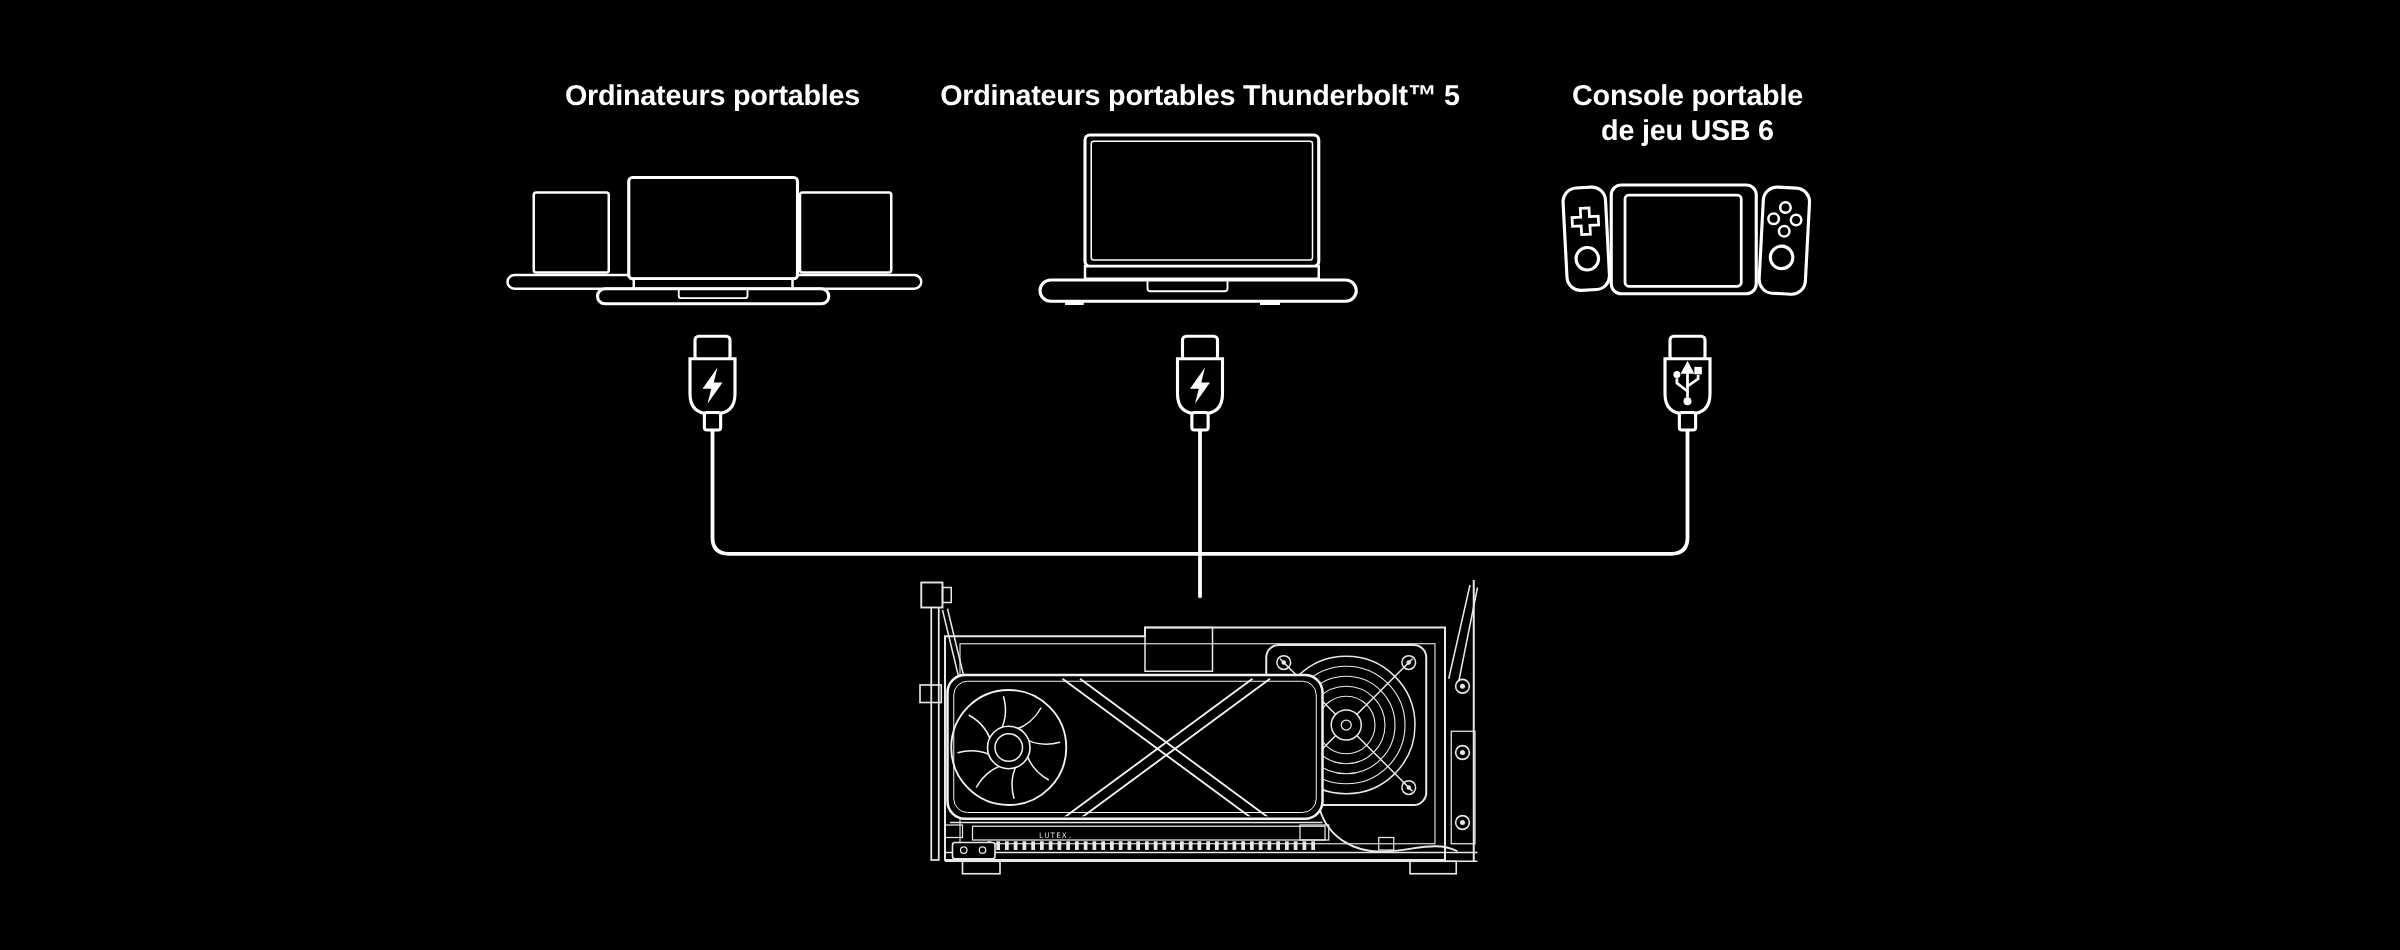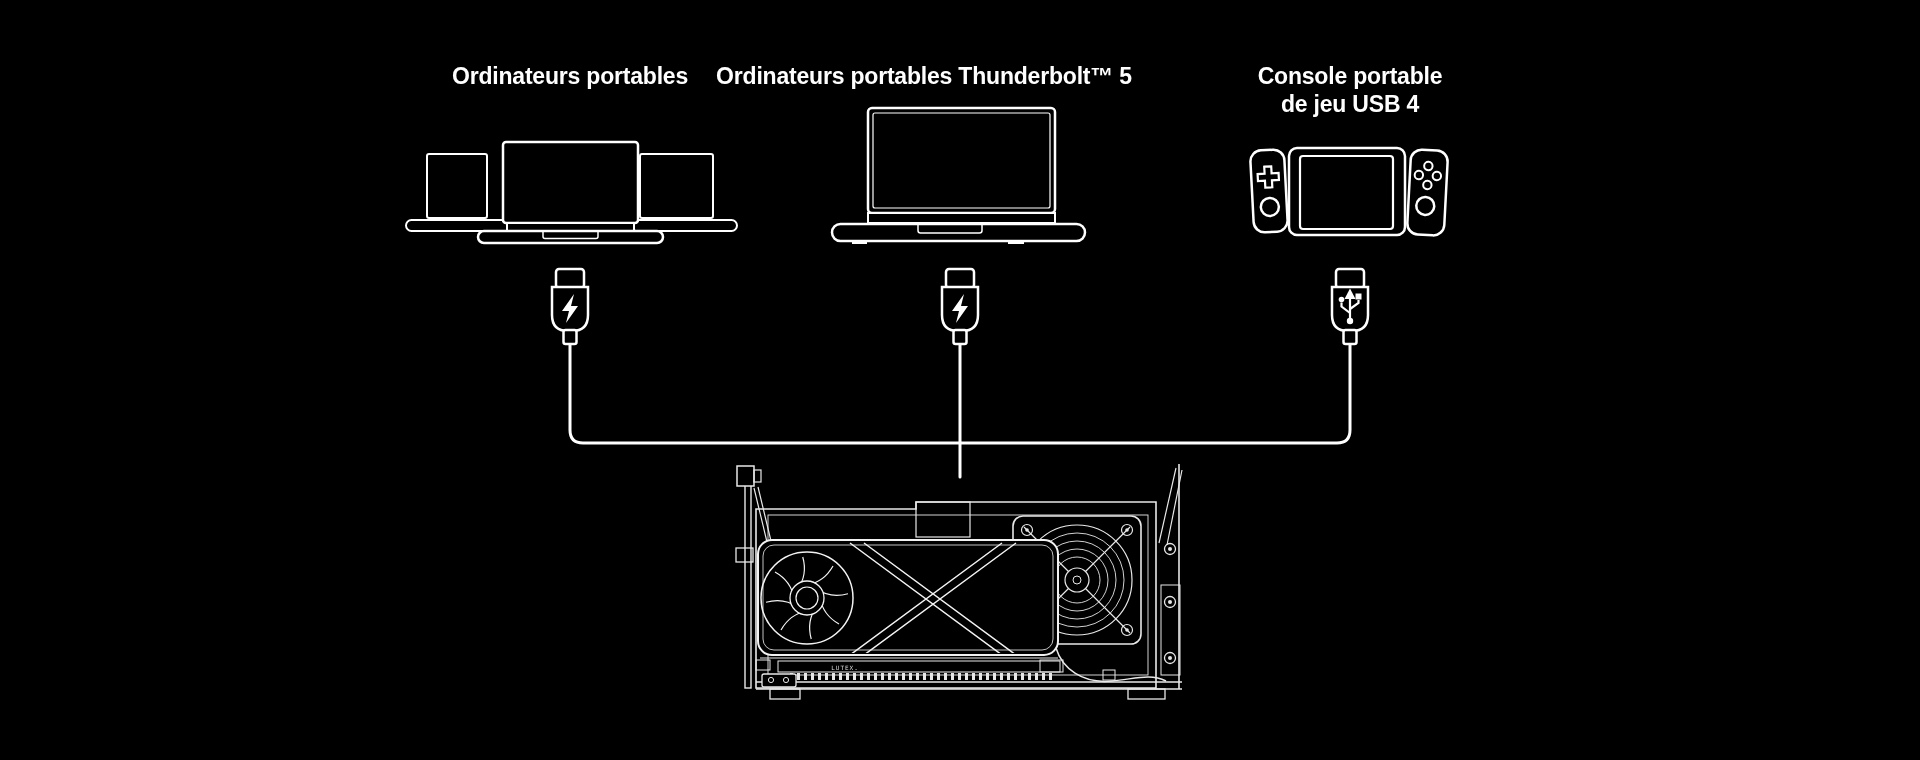--- a/index.html
+++ b/index.html
@@ -181,21 +181,21 @@
       <circle cx="786" cy="680" r="2.6" stroke-width="1"></circle>
       <rect x="770" y="689" width="30" height="10"></rect>
       <rect x="1128" y="689" width="37" height="10"></rect>
     </g>
   </g>
 </svg>
 
 <div class="dev-label" style="left:570px">
   <div>Ordinateurs portables</div>
 </div>
-<div class="dev-label" style="left:924px">
+<div class="dev-label" style="left:960px">
   <div>Ordinateurs portables Thunderbolt™ 5</div>
 </div>
 <div class="dev-label" style="left:1350px">
   <div>Console portable</div>
-  <div>de jeu USB 4</div>
+  <div>de jeu USB 6</div>
 </div>
 
 </div>
 
 </body></html>

